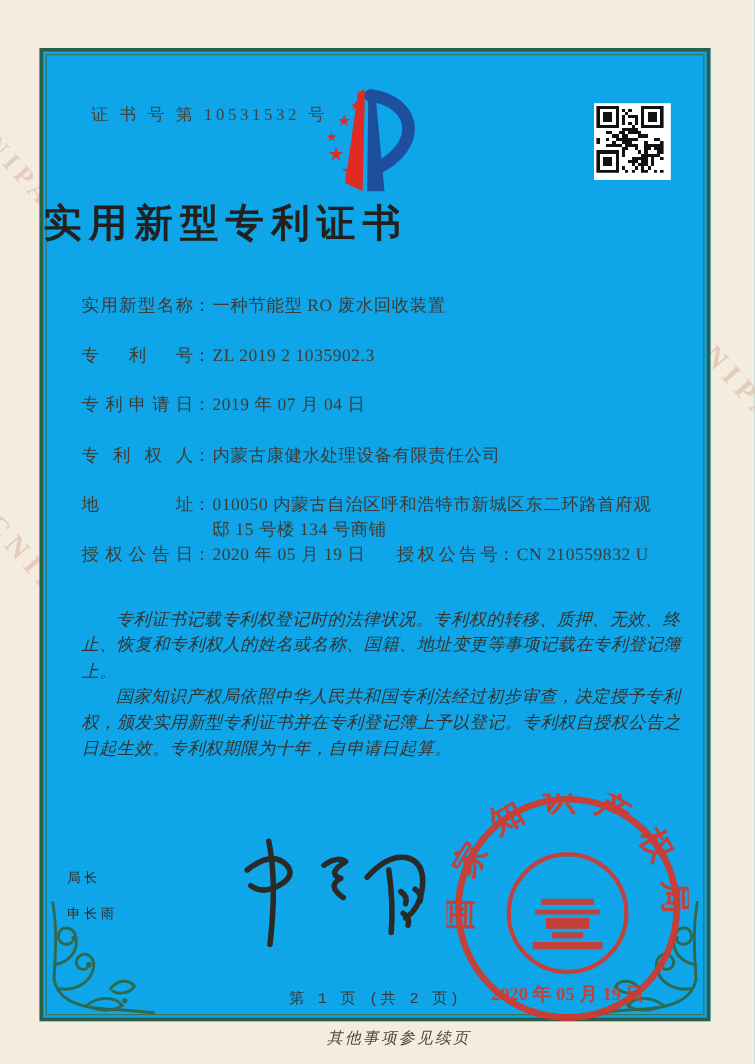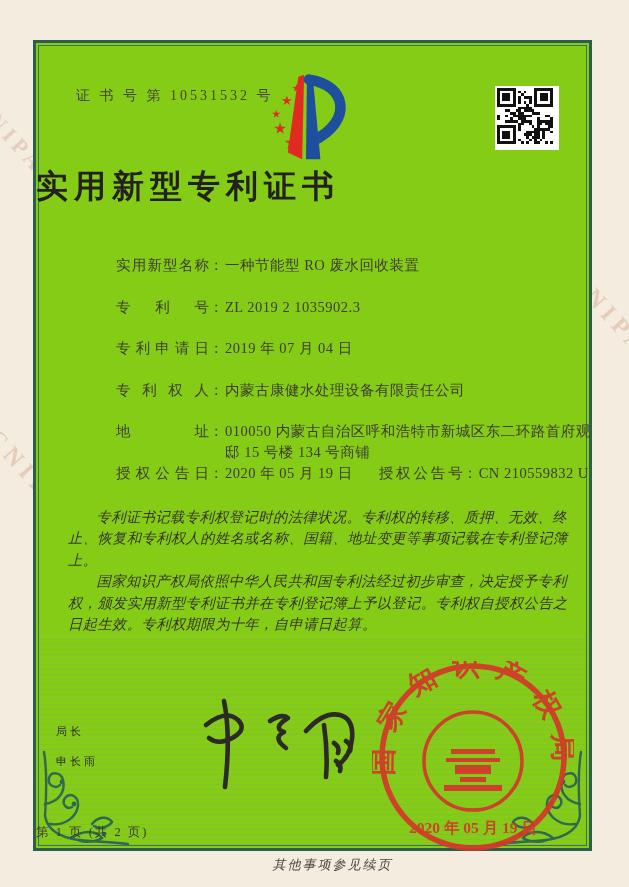--- a/index.html
+++ b/index.html
@@ -16,34 +16,34 @@
   .wm3{left:382px;top:244px;font-size:30px;letter-spacing:8px;color:rgba(196,176,156,.38);}
   .wm4{left:584px;top:266px;font-size:24px;letter-spacing:6px;color:rgba(214,164,140,.45);}
   .wm5clip{position:absolute;left:0;top:418px;width:36px;height:84px;overflow:hidden;}
   .wm5{left:2px;top:6px;font-size:24px;letter-spacing:6px;color:rgba(214,164,140,.45);}
   .swirl{position:absolute;border-radius:50%;pointer-events:none;}
   .swirl1{left:206px;top:92px;width:190px;height:120px;border:10px solid rgba(224,168,148,.10);transform:rotate(-24deg);}
   .swirl2{left:66px;top:492px;width:170px;height:116px;border:9px solid rgba(224,168,148,.10);transform:rotate(18deg);}
 
   
   .frame{position:absolute;left:33px;top:40px;width:553px;height:805px;
-         border:3px solid #2c5f4b;background:#84cc16;}
+         border:3px solid #2c5f4b;background:#0ea5e9;}
   .frame-inner{position:absolute;inset:2px;border:1px solid #3f7159;pointer-events:none;}
   .waves{position:absolute;left:3px;right:3px;top:596px;bottom:3px;
          background:repeating-linear-gradient(180deg,rgba(120,158,132,.22) 0 1px,rgba(0,0,0,0) 1px 5px);}
 
   
   .certno{position:absolute;left:40px;top:44px;font-size:14px;letter-spacing:3px;color:#474239;}
   .logo{position:absolute;left:212px;top:28px;width:116px;height:96px;}
   .qr{position:absolute;left:459px;top:43px;width:60px;height:60px;background:#fff;padding:2px;}
   .title{position:absolute;left:0;right:0;top:122px;text-align:left;
          font-size:32px;font-weight:bold;letter-spacing:6px;color:#23211d;}
 
   
-  .fields{position:absolute;left:32px;top:212px;right:18px;font-size:14.5px;color:#403b33;margin-left:48px;}
+  .fields{position:absolute;left:32px;top:202px;right:18px;font-size:14.5px;color:#403b33;}
   .row{margin-bottom:20.5px;line-height:21px;white-space:nowrap;}
   .row.address{margin-bottom:0;}
   .lbl{display:inline-block;width:93px;text-align:justify;text-align-last:justify;vertical-align:top;}
   .colon{display:inline-block;width:16px;vertical-align:top;}
   .val{letter-spacing:.5px;}
   .val-block{display:inline-block;vertical-align:top;white-space:normal;width:404px;letter-spacing:.5px;}
   .pair2{margin-left:26px;}
   .pair2 .lbl{width:84px;}
 
   
@@ -52,22 +52,22 @@
   .bodytext p{margin:0;text-indent:2em;}
 
   
   .signer{position:absolute;left:20px;top:681px;font-size:11px;letter-spacing:3px;color:#2e2b26;z-index:3;}
   .signer div{margin-bottom:15px;}
   .signature{position:absolute;left:152px;top:648px;width:178px;height:112px;z-index:3;}
   .seal{position:absolute;left:336px;top:618px;width:202px;height:200px;z-index:3;}
   .flourish{position:absolute;bottom:2px;width:92px;height:100px;z-index:2;}
   .flourish.bl{left:2px;}
   .flourish.br{right:2px;transform:scaleX(-1);}
-  .pageinfo{position:absolute;left:0;right:0;top:781px;
-            font-size:12.5px;letter-spacing:2px;color:#3c3831;z-index:3;}
+  .pageinfo{position:absolute;left:0;right:0;top:781px;text-align:center;
+            font-size:12.5px;letter-spacing:2px;color:#3c3831;z-index:3;font-family:Liberation Mono, monospace;}
   .continuation{position:absolute;left:0;right:0;top:856px;text-align:center;
                 font-size:13px;font-style:italic;letter-spacing:2px;color:#4b463d;padding-left:36px;}
 </style>
 </head>
 <body>
 
 <div class="page">
 
   <span class="wm wm1">CNIPA</span>
   <span class="wm wm2">CNIPA</span>

